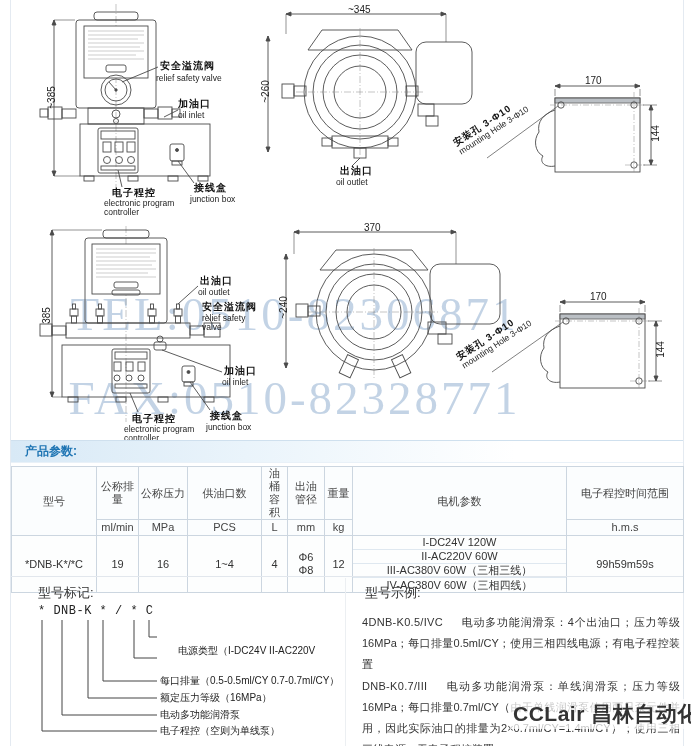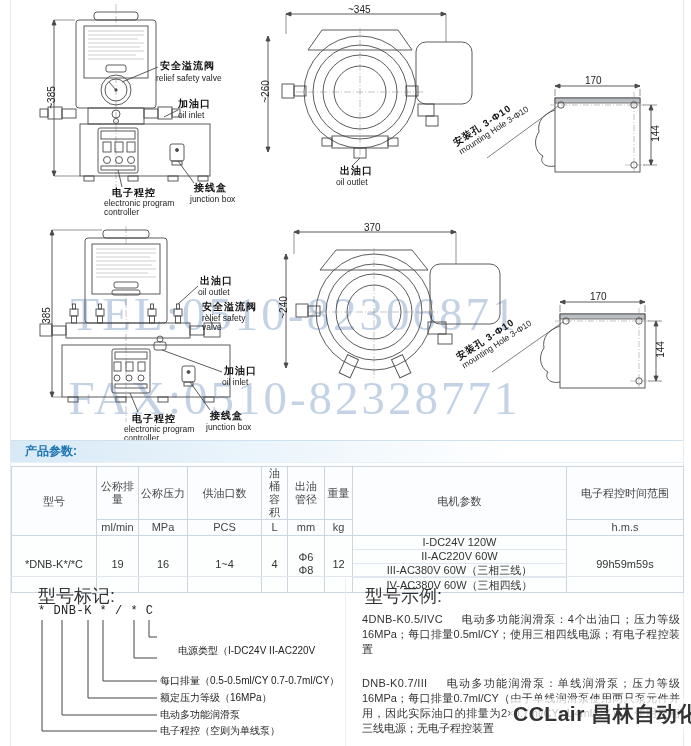--- a/index.html
+++ b/index.html
@@ -25,26 +25,26 @@
       line-height:21px;padding-left:14px;}
   table.ptable{position:absolute;left:11px;top:466px;width:672px;border-collapse:collapse;
       font-size:11px;color:#333;table-layout:fixed;background:#fdfefe;}
   table.ptable td{border:1px solid #ccd6e0;text-align:center;vertical-align:middle;
       padding:0 2px;line-height:13px;}
   td.hcell{color:#444;background:#fbfdfe;}
   .mrow{height:13px;line-height:13px;border-bottom:1px solid #dfe8f0;overflow:hidden;}
   .mrow:last-child{border-bottom:none;height:14px;line-height:14px;}
   .divider{position:absolute;left:11px;top:576px;width:672px;border-top:1px solid #e2e7ed;}
   .vsep{position:absolute;left:345px;top:578px;height:168px;border-left:1px solid #eceff2;}
-  .subhead{position:absolute;font-size:18px;color:#333;white-space:nowrap;}
+  .subhead{position:absolute;font-size:13px;color:#333;white-space:nowrap;}
   .mcode{position:absolute;left:38px;top:604px;font-family:"Liberation Mono",monospace;
       font-size:12px;letter-spacing:0.5px;color:#222;white-space:pre;}
   .mlabel{position:absolute;font-size:10px;color:#222;white-space:nowrap;line-height:12px;}
   .mark-svg{position:absolute;left:0;top:0;width:691px;height:746px;pointer-events:none;overflow:visible;}
-  .expara{position:absolute;left:362px;width:318px;font-size:11px;line-height:15px;color:#333;text-align:justify;}
+  .expara{position:absolute;left:362px;width:318px;font-size:11px;line-height:21px;color:#333;text-align:justify;}
   .excode{letter-spacing:0.3px;}
   .gap{display:inline-block;width:18px;}
   .logo{position:absolute;left:510px;top:699px;font-size:21px;font-weight:bold;color:#333;
       background:rgba(255,255,255,0.72);padding:1px 3px;white-space:nowrap;letter-spacing:0.5px;}
 </style>
 </head>
 <body>
 
 <div id="page">
 

